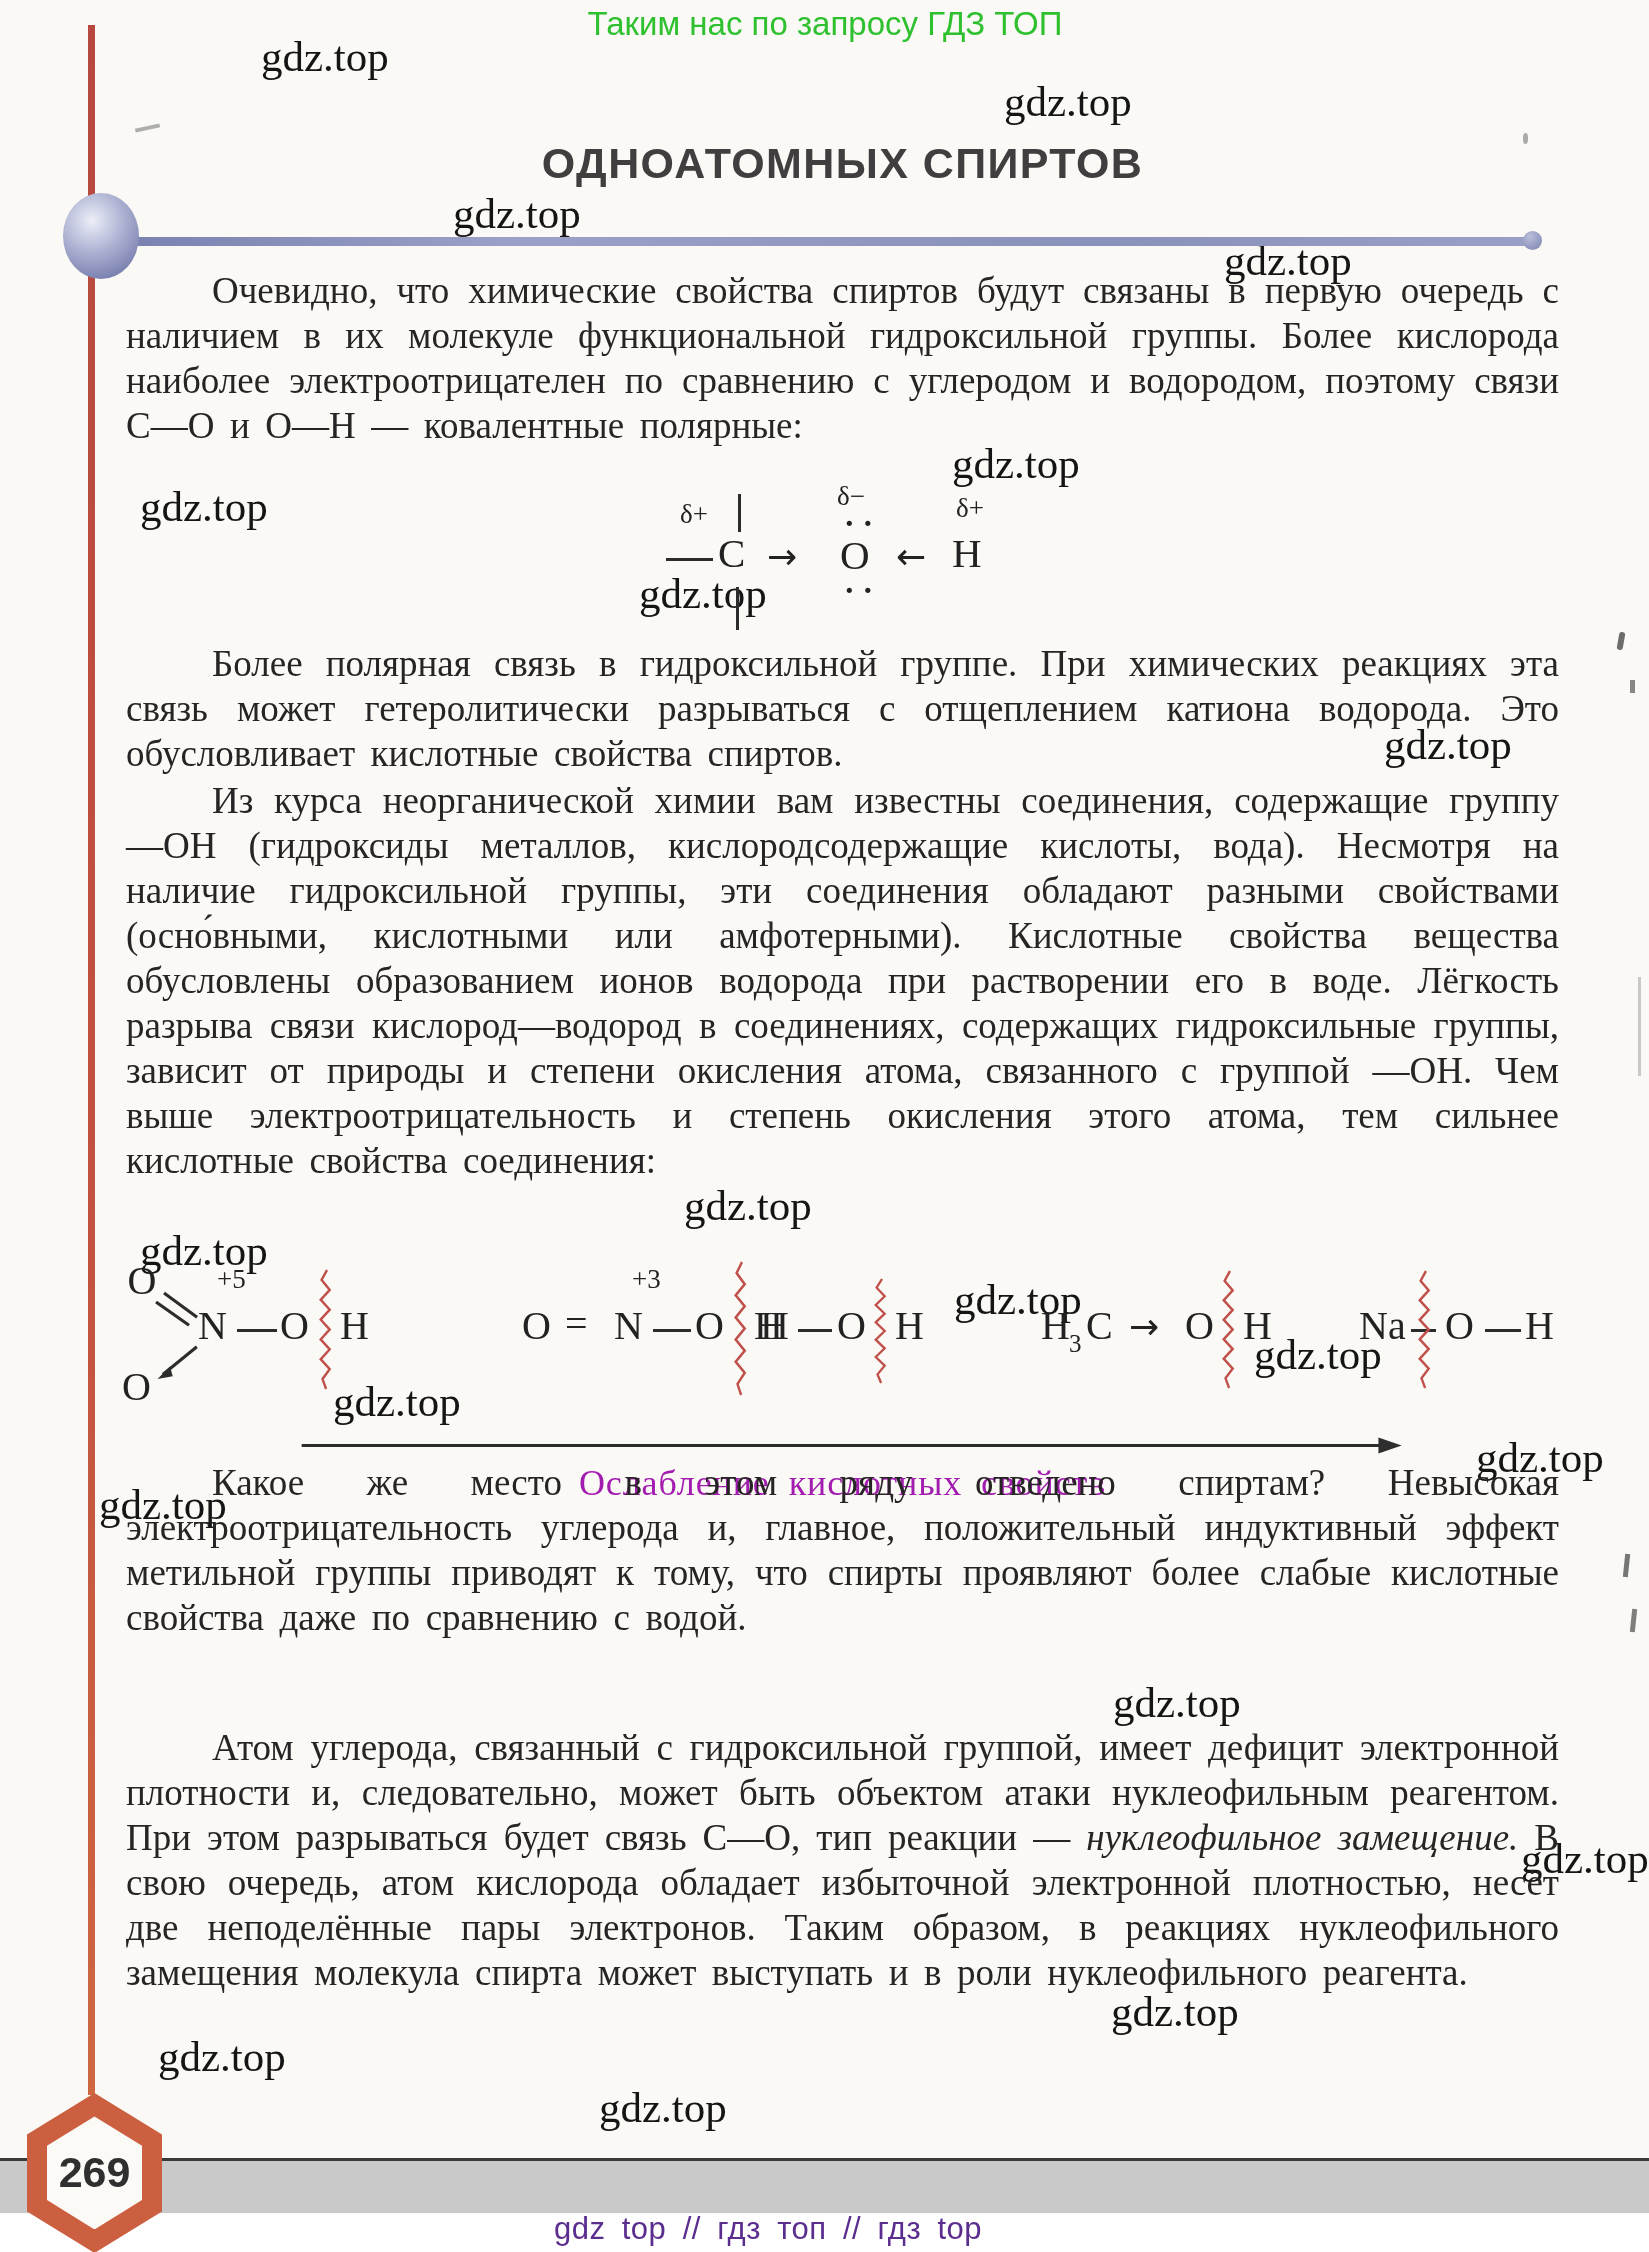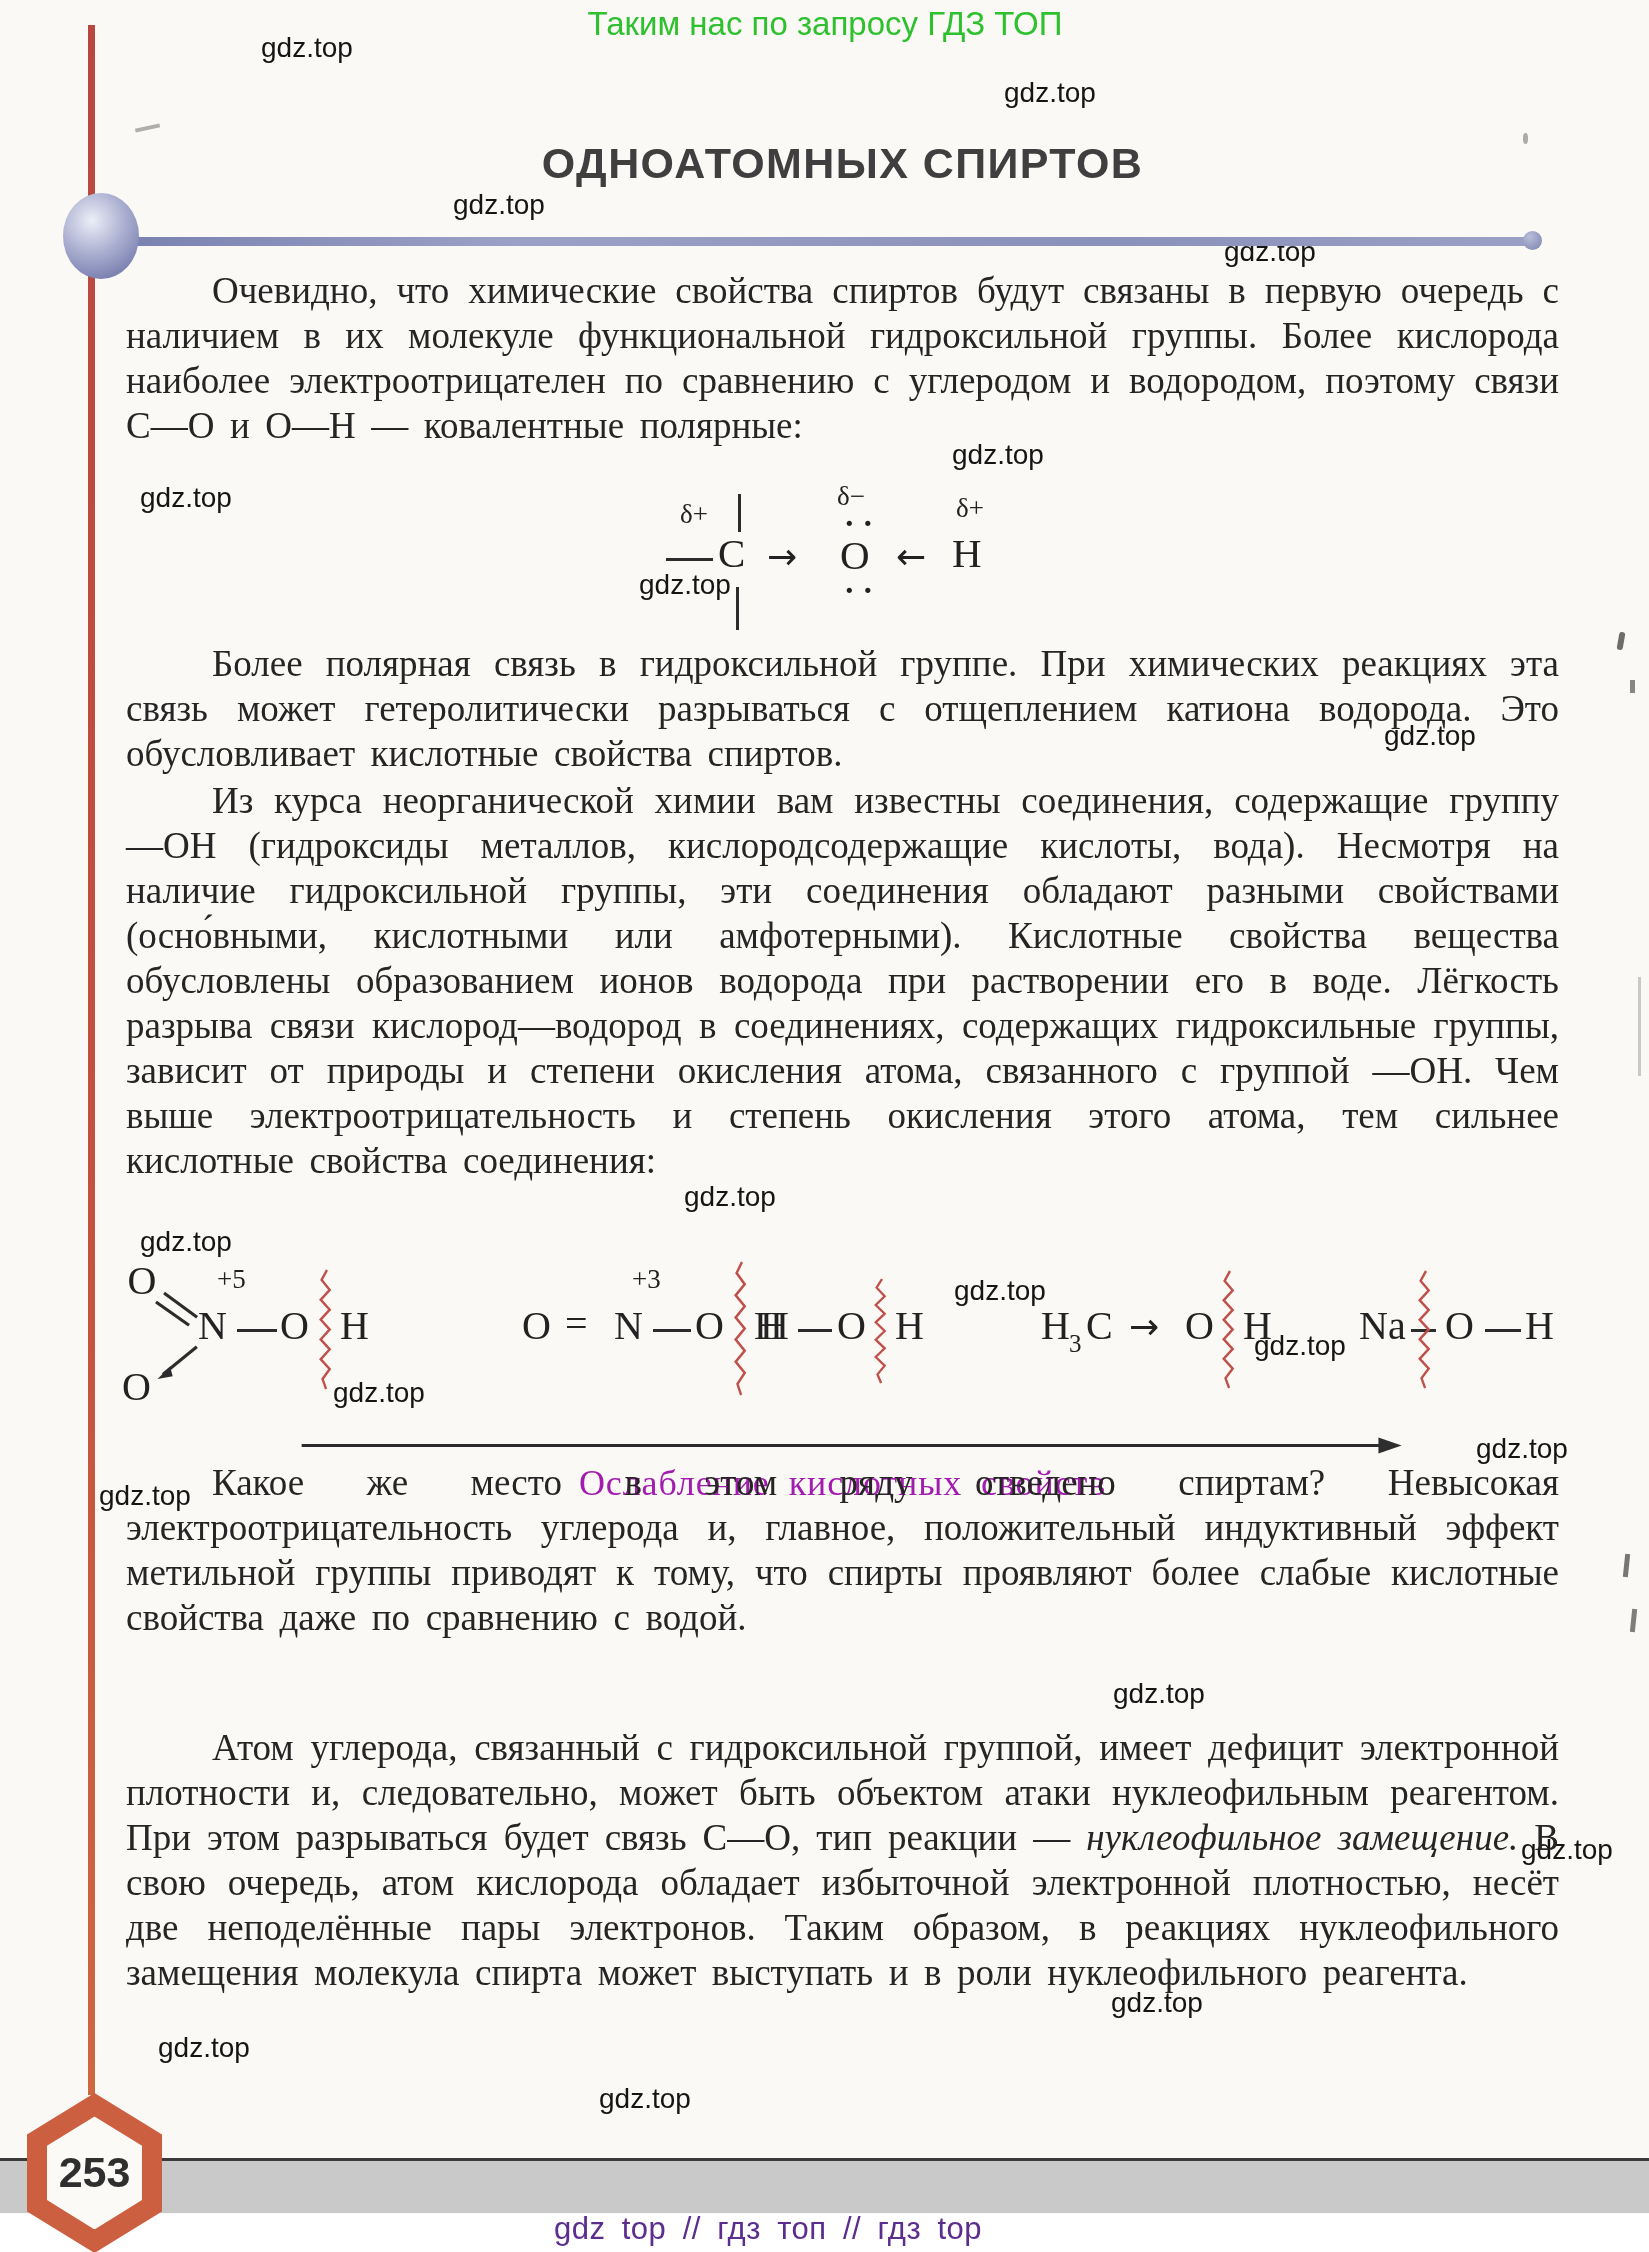--- a/index.html
+++ b/index.html
@@ -1,21 +1,21 @@
 <!DOCTYPE html>
 <html style="font-size:14.4px"><head>
 <meta charset="utf-8">
 <style>
   html,body{margin:0;padding:0;}
   body{width:1650px;height:2252px;position:relative;background:#faf9f5;overflow:hidden;
        font-family:"Liberation Serif",serif;}
   .abs{position:absolute;}
   .banner{position:absolute;top:5.4px;left:0;width:1650px;text-align:center;
           font-family:"Liberation Sans",sans-serif;font-size:33px;color:#2ec02e;}
-  .wm{position:absolute;font-family:Liberation Sans, sans-serif;font-size:28px;color:#151515;white-space:nowrap;}
+  .wm{position:absolute;font-family:Liberation Serif, serif;font-size:43px;color:#151515;white-space:nowrap;}
   .redline{position:absolute;left:88px;top:25px;width:7.2px;height:2070px;
            background:linear-gradient(#b8473f,#c3523f 60%,#cf6741);}
   .heading{position:absolute;left:126px;top:135px;width:1433px;text-align:center;
            font-family:"Liberation Sans",sans-serif;font-weight:bold;font-size:43px;
            line-height:56px;color:#403e3e;letter-spacing:1.4px;}
   .bar{position:absolute;left:79px;top:237px;width:1456px;height:9px;border-radius:4.5px;
        background:linear-gradient(90deg,#767eae,#9ba1c6 30%,#8a91ba 70%,#9aa0c5);}
   .bar-dot{position:absolute;left:1523px;top:231px;width:19px;height:19px;border-radius:50%;
        background:radial-gradient(circle at 35% 30%,#b9bed9,#7b82af);}
   .sphere{position:absolute;left:63px;top:193px;width:76px;height:86px;border-radius:50%;
@@ -191,17 +191,17 @@
 <div class="speck" style="left:1618px;top:632px;width:6.3px;height:18px;border-radius:2.7px;transform:rotate(10deg);opacity:.8"></div>
 <div class="speck" style="left:1630px;top:680px;width:4.5px;height:12.6px;background:#555;opacity:.7"></div>
 <div class="speck" style="left:1638px;top:977px;width:2.7px;height:99px;background:#9a9a9a;opacity:.5"></div>
 <div class="speck" style="left:1624px;top:1554px;width:4.5px;height:23.4px;transform:rotate(6deg);opacity:.75"></div>
 <div class="speck" style="left:1631px;top:1609px;width:4.5px;height:23.4px;transform:rotate(6deg);opacity:.7"></div>
 
 <div class="grayband"></div>
 <div class="whitebottom"></div>
 <div class="hex-outer">
   <div class="hex-inner">
-    <span class="pagenum">253</span>
+    <span class="pagenum">269</span>
   </div>
 </div>
 <div class="footer">gdz top  //  гдз топ  //  гдз top</div>
 
 
 </body></html>

